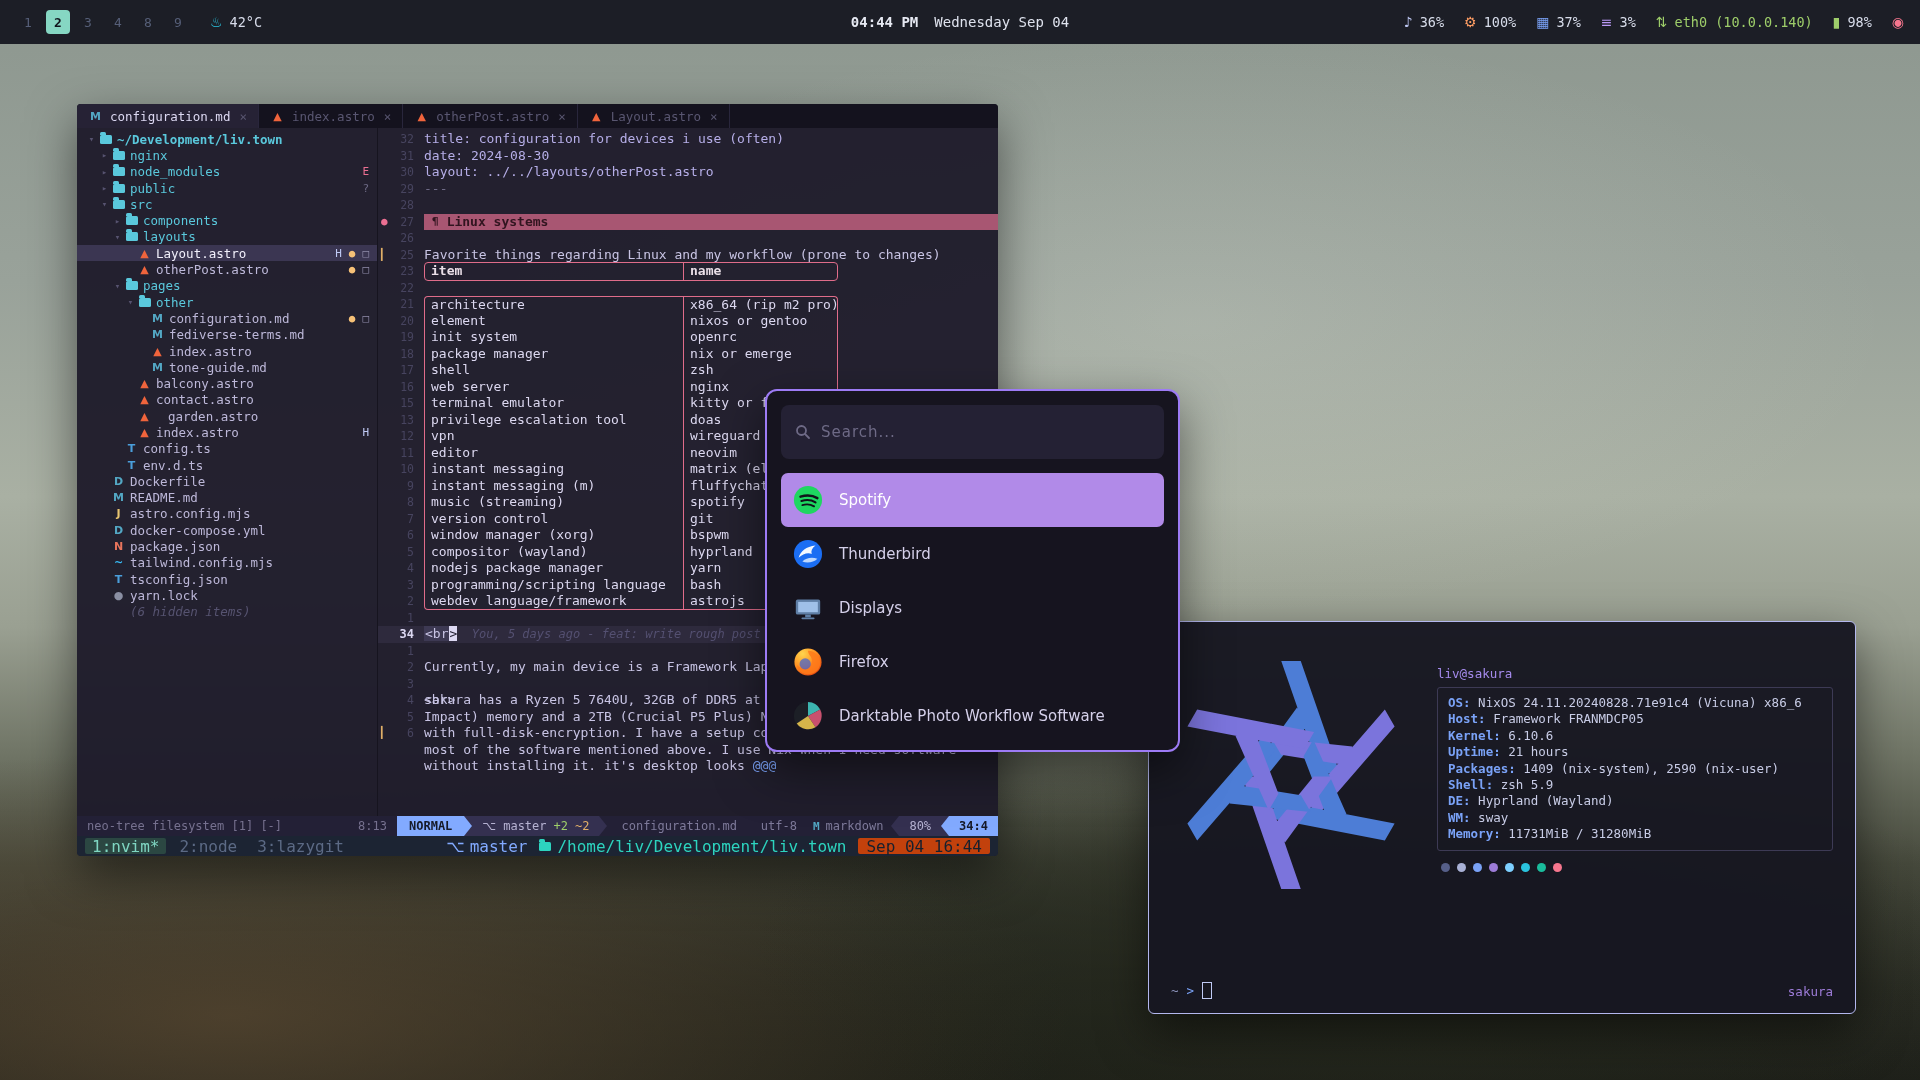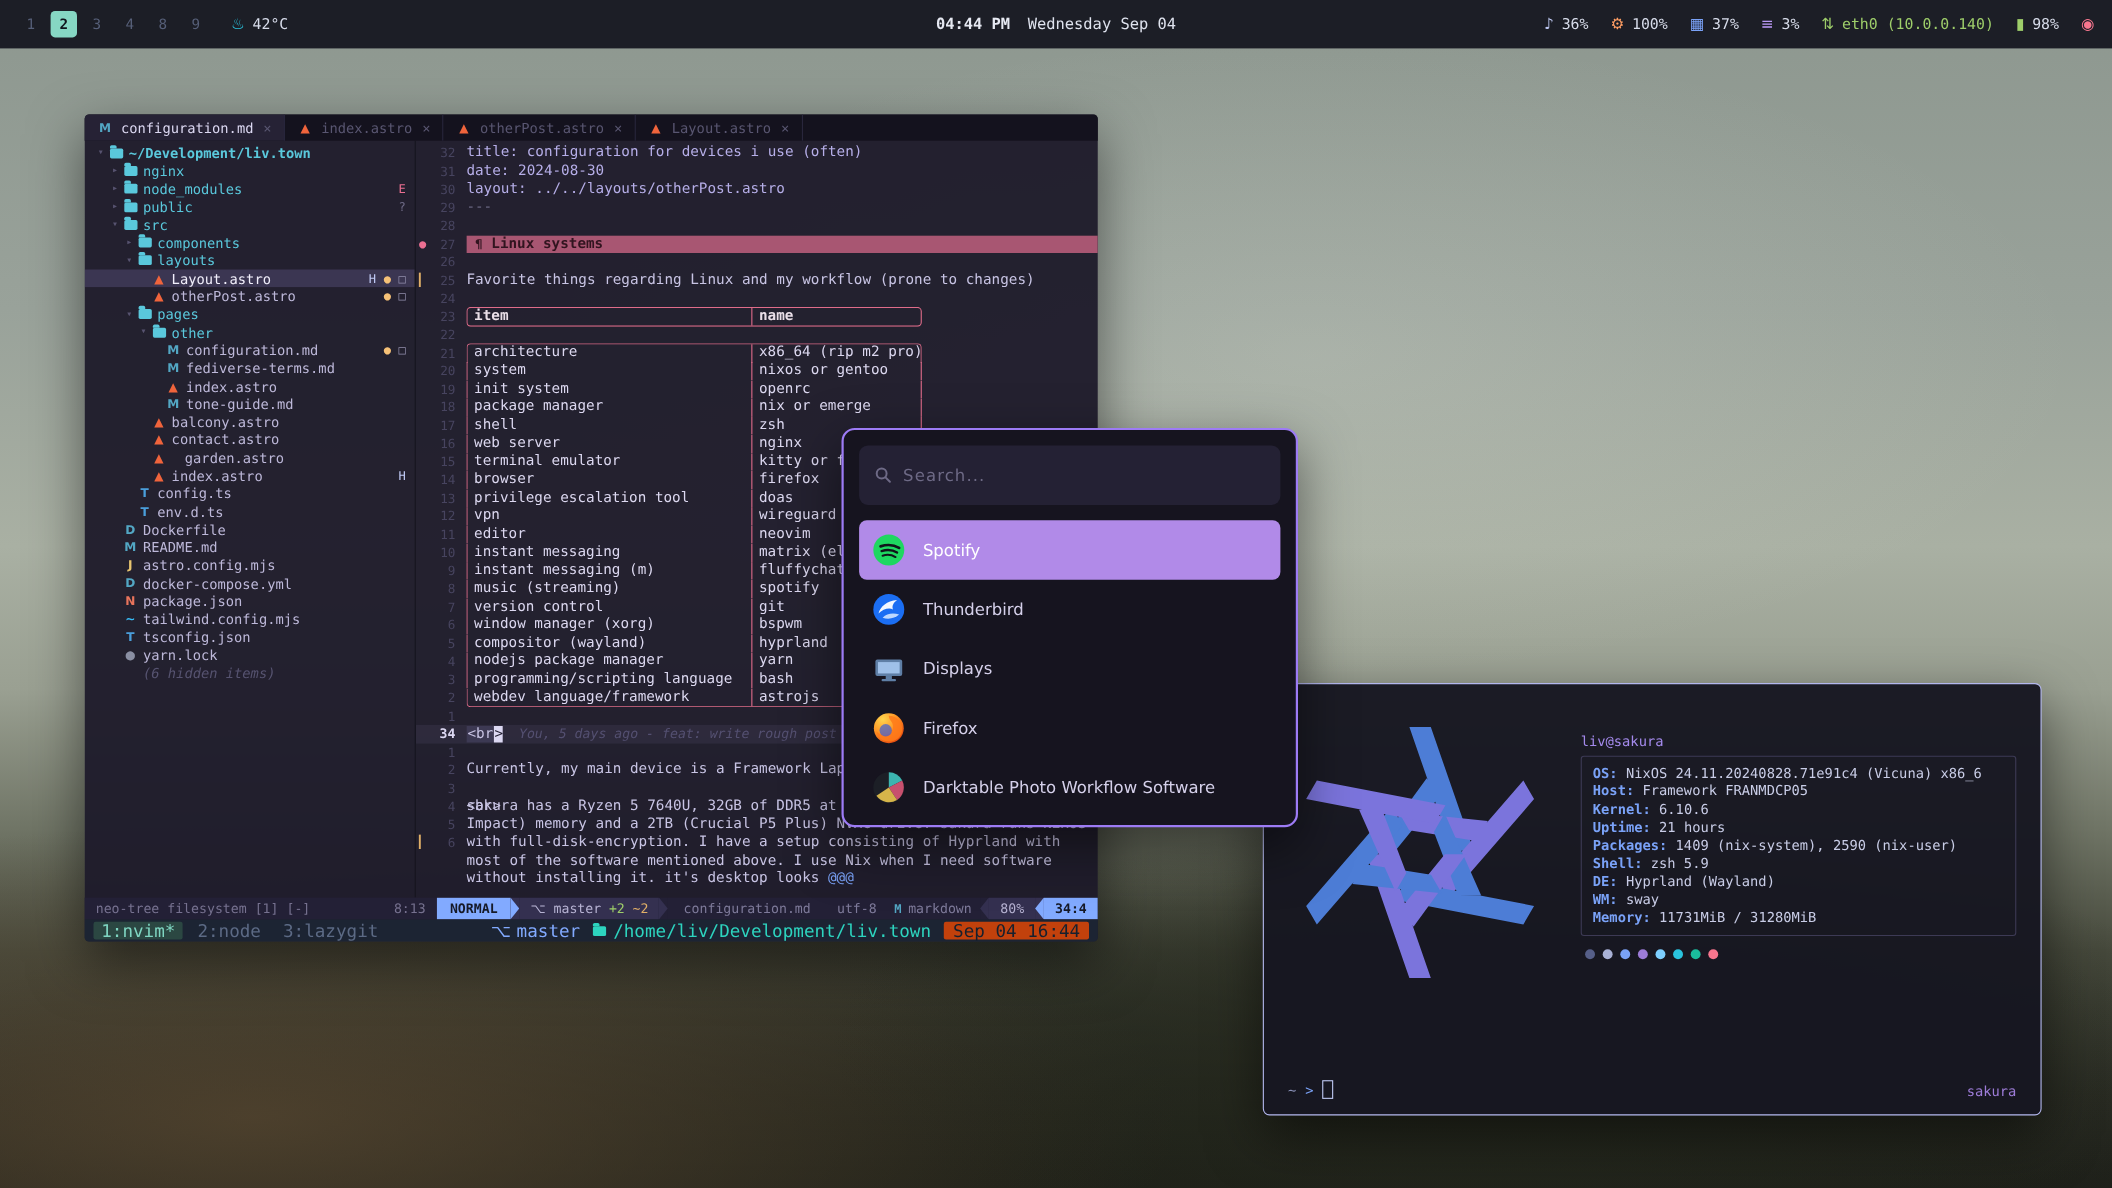--- a/index.html
+++ b/index.html
@@ -464,47 +464,41 @@
         </div>
         <div class="eline">
           <span class="gut">
             <span class="sign" style="color: rgb(224, 175, 104);">▎</span>
             <span class="num">25</span>
           </span>
           <div class="lcontent">Favorite things regarding Linux and my workflow (prone to changes)</div>
         </div>
         <div class="eline">
           <span class="gut">
-            <span class="num">24</span>
-          </span>
-          <div class="lcontent"></div>
-        </div>
-        <div class="eline">
-          <span class="gut">
             <span class="num">23</span>
           </span>
           <div class="lcontent"><div class="mdt thead"><span class="tcell c1">item</span><span class="tcell c2">name</span></div></div>
         </div>
         <div class="eline">
           <span class="gut">
             <span class="num">22</span>
           </span>
           <div class="lcontent"><div class="tstub"></div></div>
         </div>
         <div class="eline">
           <span class="gut">
             <span class="num">21</span>
           </span>
           <div class="lcontent"><div class="mdt trowline tfirst"><span class="tcell c1">architecture</span><span class="tcell c2">x86_64 (rip m2 pro)</span></div></div>
         </div>
         <div class="eline">
           <span class="gut">
             <span class="num">20</span>
           </span>
-          <div class="lcontent"><div class="mdt trowline"><span class="tcell c1">system</span><span class="tcell c2">nixos or gentoo</span></div></div>
+          <div class="lcontent"><div class="mdt trowline"><span class="tcell c1">element</span><span class="tcell c2">nixos or gentoo</span></div></div>
         </div>
         <div class="eline">
           <span class="gut">
             <span class="num">19</span>
           </span>
           <div class="lcontent"><div class="mdt trowline"><span class="tcell c1">init system</span><span class="tcell c2">openrc</span></div></div>
         </div>
         <div class="eline">
           <span class="gut">
             <span class="num">18</span>
@@ -521,26 +515,20 @@
           <span class="gut">
             <span class="num">16</span>
           </span>
           <div class="lcontent"><div class="mdt trowline"><span class="tcell c1">web server</span><span class="tcell c2">nginx</span></div></div>
         </div>
         <div class="eline">
           <span class="gut">
             <span class="num">15</span>
           </span>
           <div class="lcontent"><div class="mdt trowline"><span class="tcell c1">terminal emulator</span><span class="tcell c2">kitty or foot</span></div></div>
-        </div>
-        <div class="eline">
-          <span class="gut">
-            <span class="num">14</span>
-          </span>
-          <div class="lcontent"><div class="mdt trowline"><span class="tcell c1">browser</span><span class="tcell c2">firefox</span></div></div>
         </div>
         <div class="eline">
           <span class="gut">
             <span class="num">13</span>
           </span>
           <div class="lcontent"><div class="mdt trowline"><span class="tcell c1">privilege escalation tool</span><span class="tcell c2">doas</span></div></div>
         </div>
         <div class="eline">
           <span class="gut">
             <span class="num">12</span>

